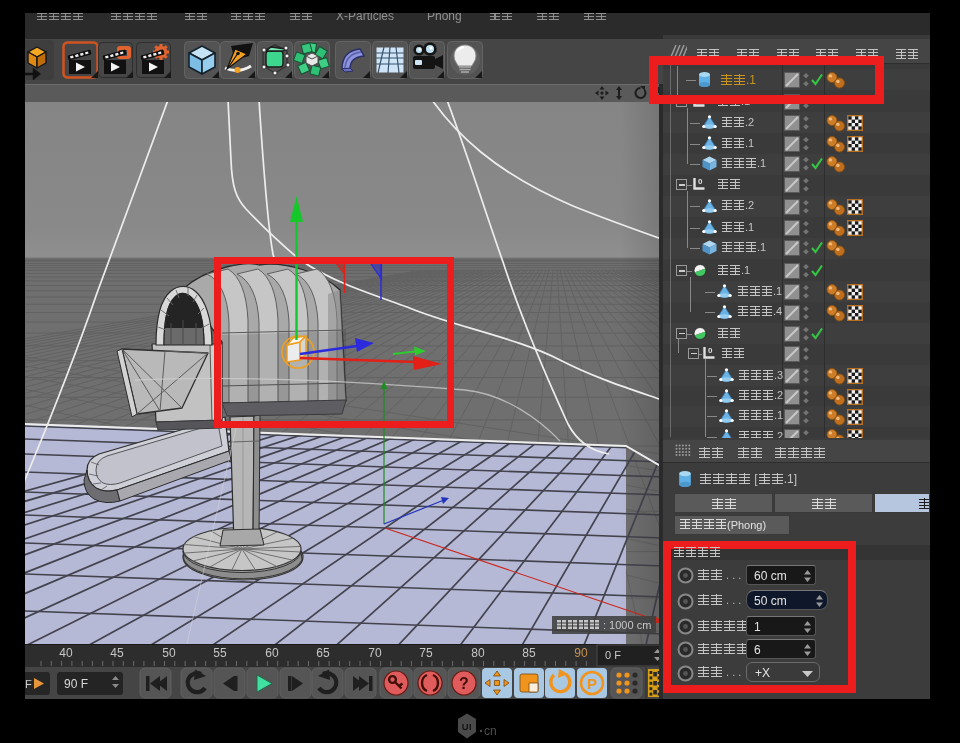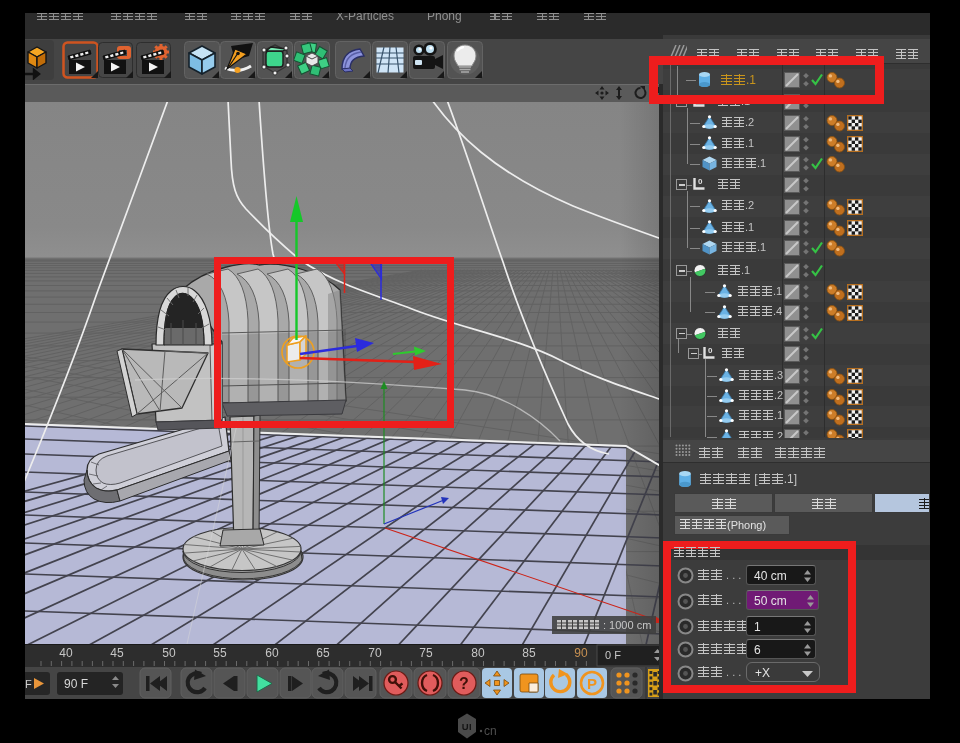--- a/index.html
+++ b/index.html
@@ -1312,31 +1312,31 @@
     <div class="ab" style="left:874px;top:493px;width:56px;height:20px;background:#b5c6de;border:1px solid #3a3a3a;padding-top:4px;padding-left:43px;overflow:hidden"><i class="z12 ck"></i></div>
     <div class="ab" style="left:674px;top:515px;width:116px;height:20px;background:#5a5a5a;border:1px solid #3a3a3a;padding-top:3px;padding-left:4px"><i class="z11 cw"></i><i class="z11 cw"></i><i class="z11 cw"></i><i class="z11 cw"></i><span style="color:#e2e2e2;font-size:11px;vertical-align:top;line-height:12px">(Phong)</span></div>
     <div class="ab" style="left:671px;top:545px;width:259px;height:15px;background:#343434"></div>
     <div class="ab" style="left:673px;top:547px;z-index:65"><i class="z11 cg"></i><i class="z11 cg"></i><i class="z11 cg"></i><i class="z11 cg"></i></div>
     <svg class="ab" style="left:677px;top:567px" width="17" height="17" viewBox="0 0 17 17">
       <circle cx="8.5" cy="8.5" r="7" fill="#2a2a2a" stroke="#888" stroke-width="2"></circle>
       <circle cx="8.5" cy="8.5" r="2.4" fill="#555"></circle>
     </svg>
     <div class="ab" style="left:697px;top:569px"><i class="z12 cg"></i><i class="z12 cg"></i><span style="color:#b8b8b8;font-size:11px;vertical-align:top;line-height:12px">&nbsp;. . .</span></div>
     <div class="ab" style="left:746px;top:565px;width:70px;height:20px;background:#181818;border-radius:3px;border:1px solid #555;border-top-color:#777">
-      <span style="position:absolute;left:7px;top:3px;color:#e4e4e4;font-size:12px">40 cm</span>
+      <span style="position:absolute;left:7px;top:3px;color:#e4e4e4;font-size:12px">60 cm</span>
       <svg style="position:absolute;right:3px;top:3px" width="9" height="14" viewBox="0 0 9 14">
         <path d="M1,5.5 l3.5,-4.5 3.5,4.5 z M1,8.5 l3.5,4.5 3.5,-4.5 z" fill="#999"></path>
       </svg>
     </div>
     <svg class="ab" style="left:677px;top:592.5px" width="17" height="17" viewBox="0 0 17 17">
       <circle cx="8.5" cy="8.5" r="7" fill="#2a2a2a" stroke="#888" stroke-width="2"></circle>
       <circle cx="8.5" cy="8.5" r="2.4" fill="#555"></circle>
     </svg>
     <div class="ab" style="left:697px;top:594px"><i class="z12 cg"></i><i class="z12 cg"></i><span style="color:#b8b8b8;font-size:11px;vertical-align:top;line-height:12px">&nbsp;. . .</span></div>
-    <div class="ab" style="left:746px;top:590px;width:73px;height:20px;background:#701a75;border-radius:3px;border:1px solid #555;border-top-color:#777">
+    <div class="ab" style="left:746px;top:590px;width:82px;height:20px;background:#0f172a;border-radius:8px;border:1px solid #555;border-top-color:#777">
       <span style="position:absolute;left:7px;top:3px;color:#e4e4e4;font-size:12px">50 cm</span>
       <svg style="position:absolute;right:3px;top:3px" width="9" height="14" viewBox="0 0 9 14">
         <path d="M1,5.5 l3.5,-4.5 3.5,4.5 z M1,8.5 l3.5,4.5 3.5,-4.5 z" fill="#999"></path>
       </svg>
     </div>
     <svg class="ab" style="left:677px;top:617.5px" width="17" height="17" viewBox="0 0 17 17">
       <circle cx="8.5" cy="8.5" r="7" fill="#2a2a2a" stroke="#888" stroke-width="2"></circle>
       <circle cx="8.5" cy="8.5" r="2.4" fill="#555"></circle>
     </svg>
     <div class="ab" style="left:697px;top:620px"><i class="z12 cg"></i><i class="z12 cg"></i><i class="z12 cg"></i><i class="z12 cg"></i></div>

